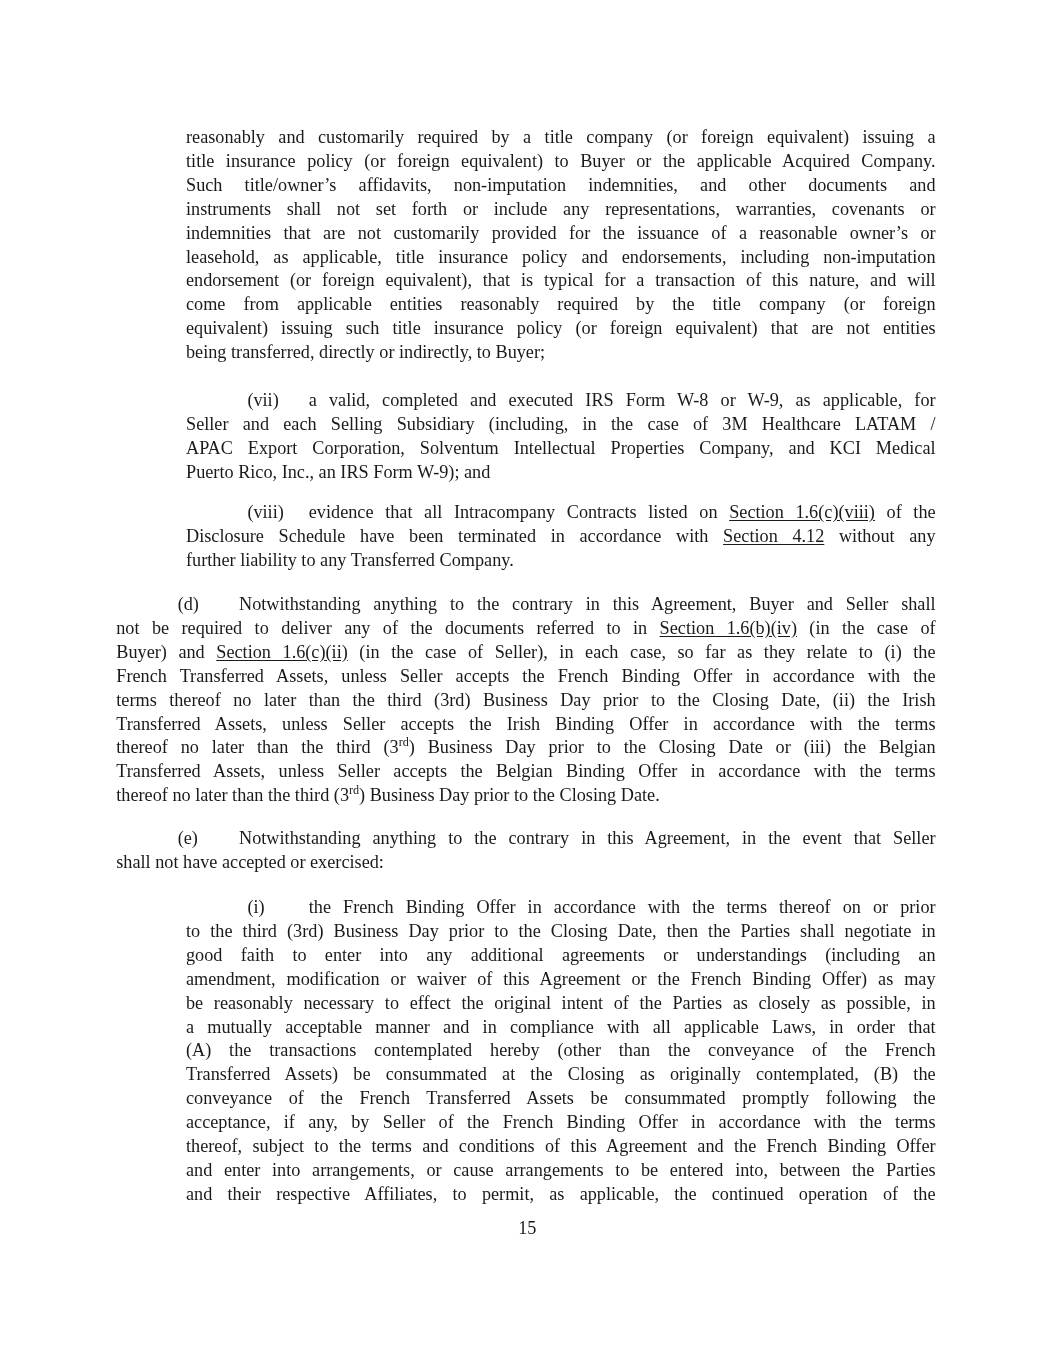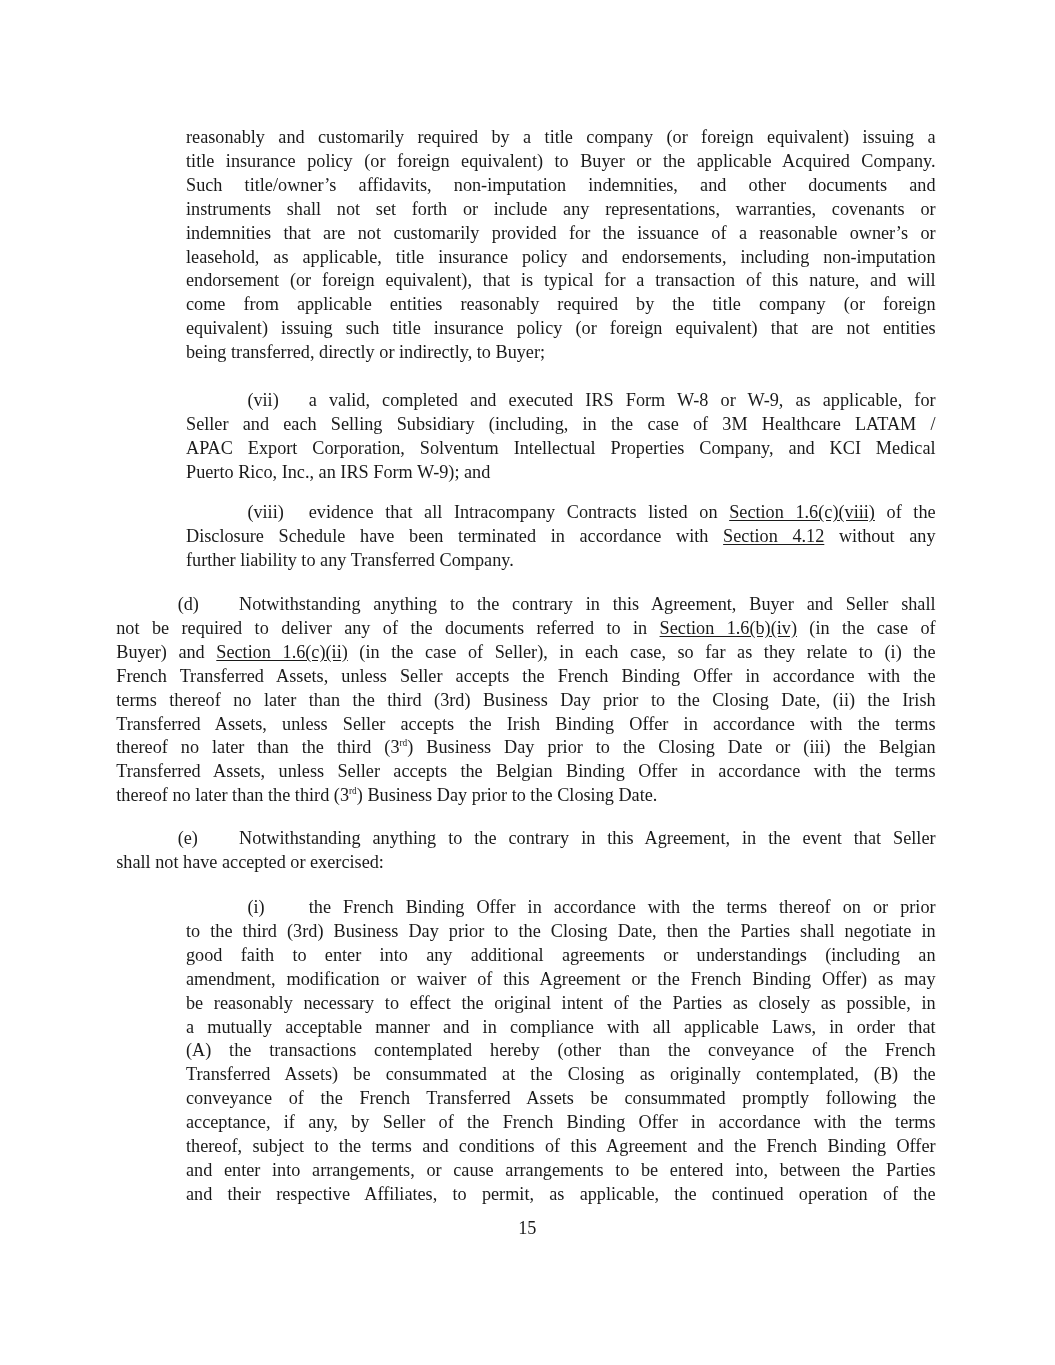--- a/index.html
+++ b/index.html
@@ -9,21 +9,21 @@
     font-family: "Liberation Serif", serif; font-size: 19.6px; line-height: 23.9px;
     color: #1a1a1a; transform: scaleX(0.93); transform-origin: left top;
   }
   .block { position: absolute; text-align: justify; text-align-last: left; }
   .indented { left: 200px; width: 806px; }
   .full { left: 125px; width: 881px; }
   .line { display: block; text-align: justify; text-align-last: justify; white-space: nowrap; }
   .line.last { text-align-last: left; }
   .u { text-decoration: underline; text-underline-offset: 2px; }
   .lbl { display: inline-block; }
-  sup { font-size: 10px; line-height: 0; vertical-align: 7px; }
+  sup { font-size: 13px; line-height: 0; vertical-align: 7px; }
   .pageno { position: absolute; top: 1216px; left: 0; width: 1134px; text-align: center; }
 </style>
 </head>
 <body>
 
 <div class="page">
 
   <div class="block indented" style="top:125px;" id="p1">
       <span class="line">reasonably and customarily required by a title company (or foreign equivalent) issuing a</span>
       <span class="line">title insurance policy (or foreign equivalent) to Buyer or the applicable Acquired Company.</span>

